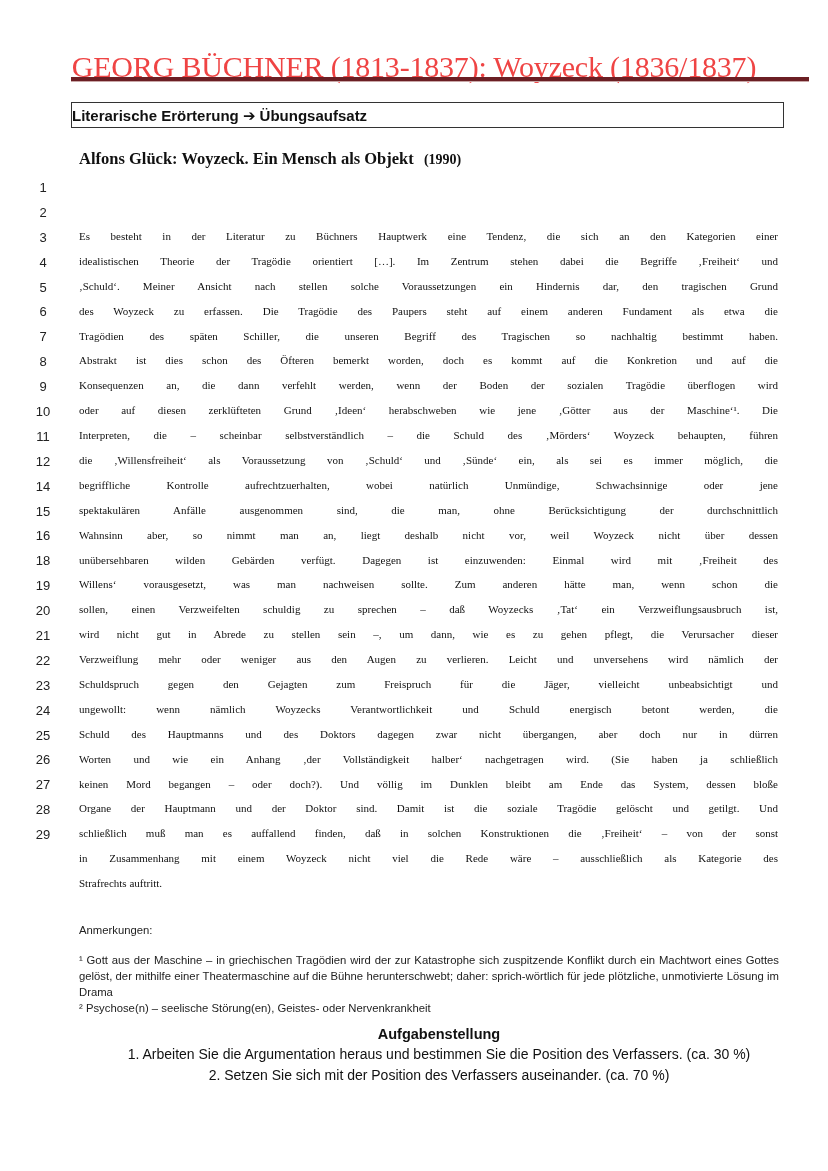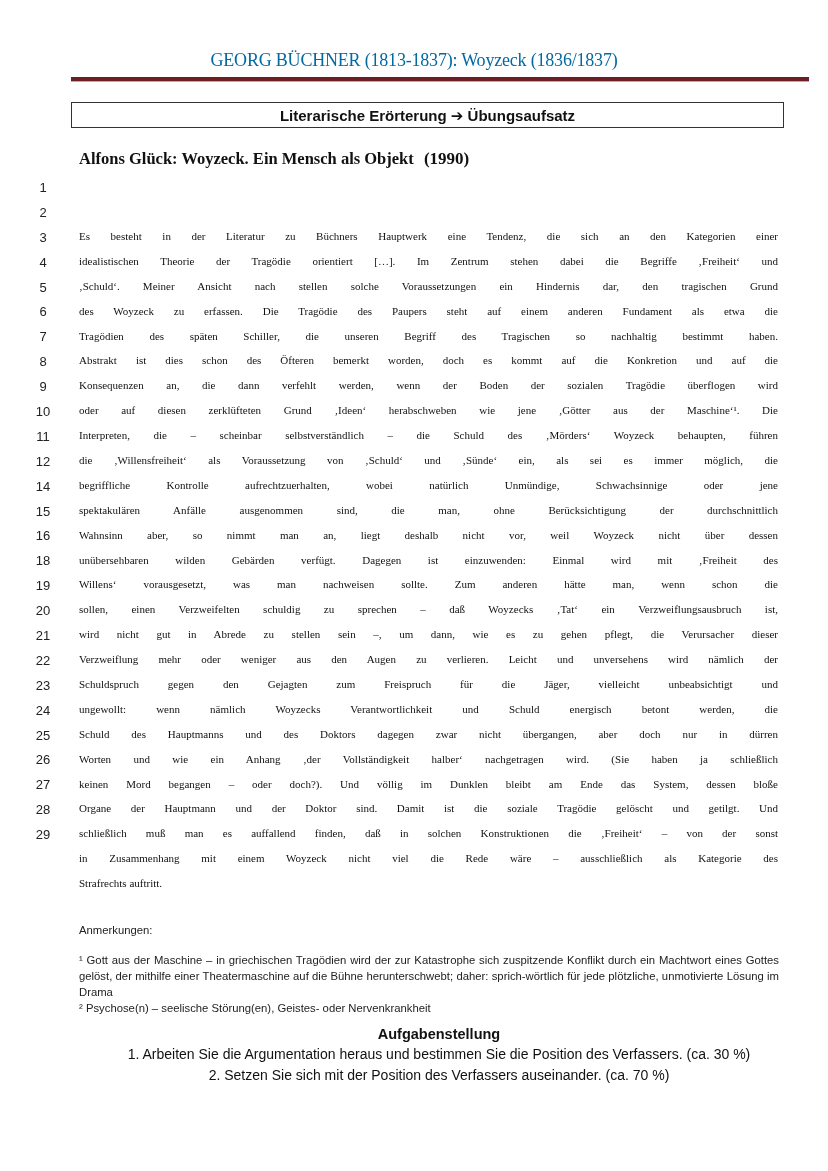--- a/index.html
+++ b/index.html
@@ -1,36 +1,36 @@
 <!DOCTYPE html>
 <html><head>
 <meta charset="utf-8">
 <style>
   html, body { margin: 0; padding: 0; background: #ffffff; }
   body { width: 828px; height: 1171px; position: relative; overflow: hidden; color: #111; }
   .page-title {
     position: absolute; left: 0; right: 0; top: 50px; text-align: center;
-    font-family: "Liberation Serif", "DejaVu Serif", serif; font-size: 18px; color: #0369a1;
+    font-family: "Liberation Serif", "DejaVu Serif", serif; font-size: 30px; color: #ef4444;
     letter-spacing: -0.2px;
   }
   .title-rule {
     position: absolute; left: 71px; top: 77px; width: 738px; height: 4px;
     background: #6b1f24; box-shadow: 0 1px 0 #c9a8a8;
   }
   .section-box {
     position: absolute; left: 71px; top: 102px; width: 713px; height: 26px;
     border: 1px solid #333; box-sizing: border-box;
-    text-align: center; font-family: "Liberation Sans", "DejaVu Sans", sans-serif;
+    font-family: "Liberation Sans", "DejaVu Sans", sans-serif;
     font-weight: bold; font-size: 15px; line-height: 25px; color: #111;
   }
   .text-heading {
     position: absolute; left: 79px; top: 149px;
     font-family: "Liberation Serif", "DejaVu Serif", serif; font-weight: bold; font-size: 16.5px;
   }
-  .text-heading .year { font-weight: bold; font-size: 17px; margin-left: 6px; }
+  .text-heading .year { font-weight: bold; font-size: 14px; margin-left: 6px; }
   .body-text {
     position: absolute; left: 0; top: 176px; width: 828px;
   }
   .line {
     position: relative; height: 24.9px; line-height: 24.9px;
   }
   .line-num {
     position: absolute; left: 28px; width: 30px; text-align: center;
     font-family: "Liberation Sans", "DejaVu Sans", sans-serif; font-size: 13px; color: #222;
   }

